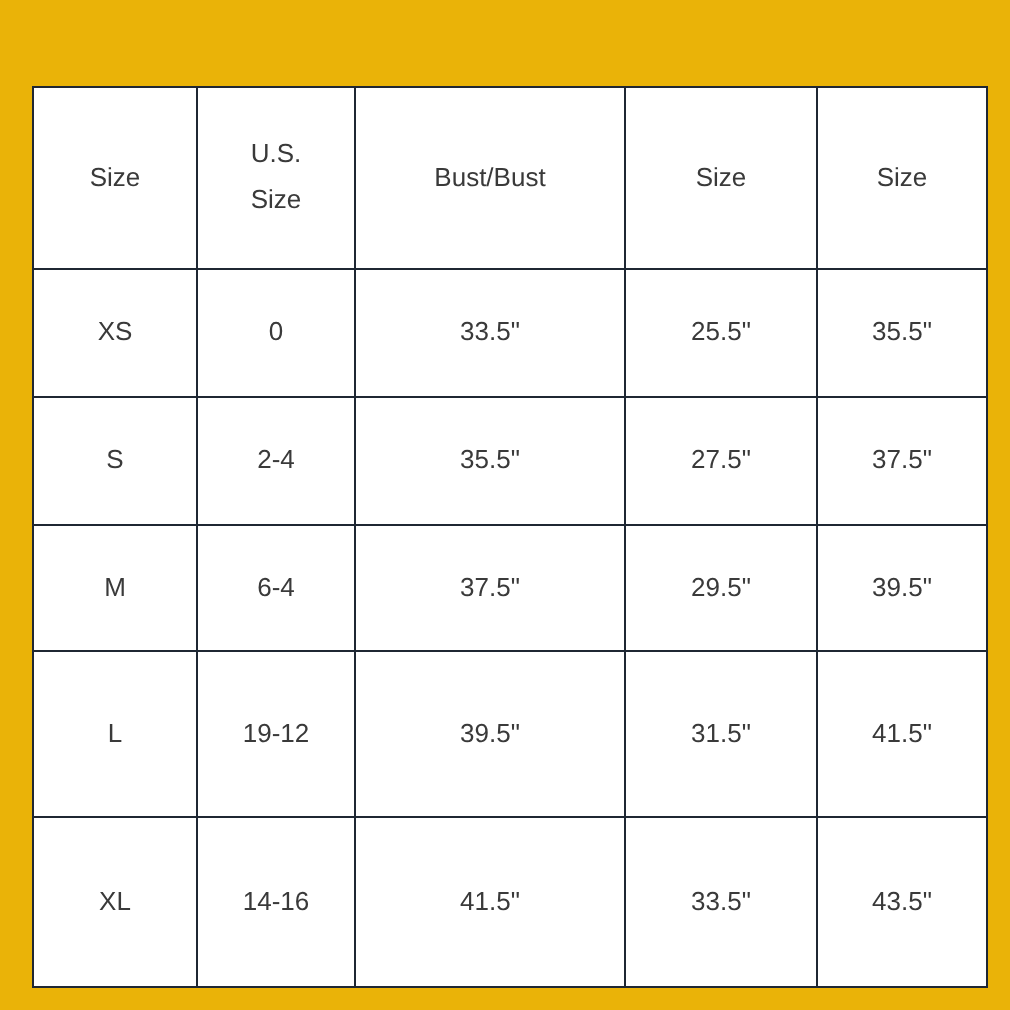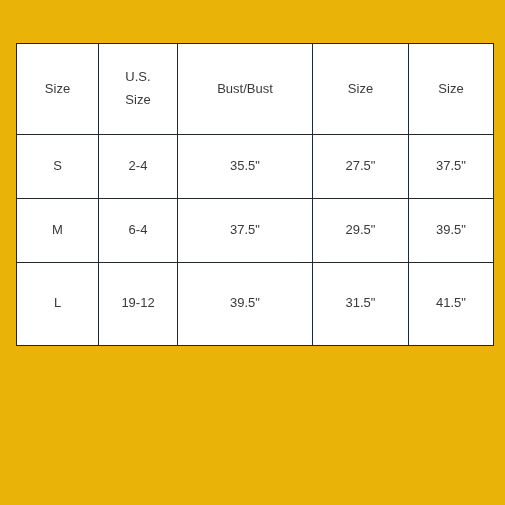--- a/index.html
+++ b/index.html
@@ -91,20 +91,29 @@
         <th>
           <span class="us-cell">U.S. Size</span>
         </th>
         <th>Bust/Bust</th>
         <th>Size</th>
         <th>Size</th>
       </tr>
     </thead>
     <tbody>
 
+      <tr class="r-short">
+        <td>XS</td>
+        <td>
+          <span class="us-cell">0</span>
+        </td>
+        <td>33.5"</td>
+        <td>25.5"</td>
+        <td>35.5"</td>
+      </tr>
 
       <tr class="r-short">
         <td>S</td>
         <td>
           <span class="us-cell">2-4</span>
         </td>
         <td>35.5"</td>
         <td>27.5"</td>
         <td>37.5"</td>
       </tr>
@@ -122,17 +131,26 @@
       <tr class="r-tall">
         <td>L</td>
         <td>
           <span class="us-cell">19-12</span>
         </td>
         <td>39.5"</td>
         <td>31.5"</td>
         <td>41.5"</td>
       </tr>
 
+      <tr class="r-tall-last">
+        <td>XL</td>
+        <td>
+          <span class="us-cell">14-16</span>
+        </td>
+        <td>41.5"</td>
+        <td>33.5"</td>
+        <td>43.5"</td>
+      </tr>
 
     </tbody>
   </table>
 
 </div>
 
 </body></html>

